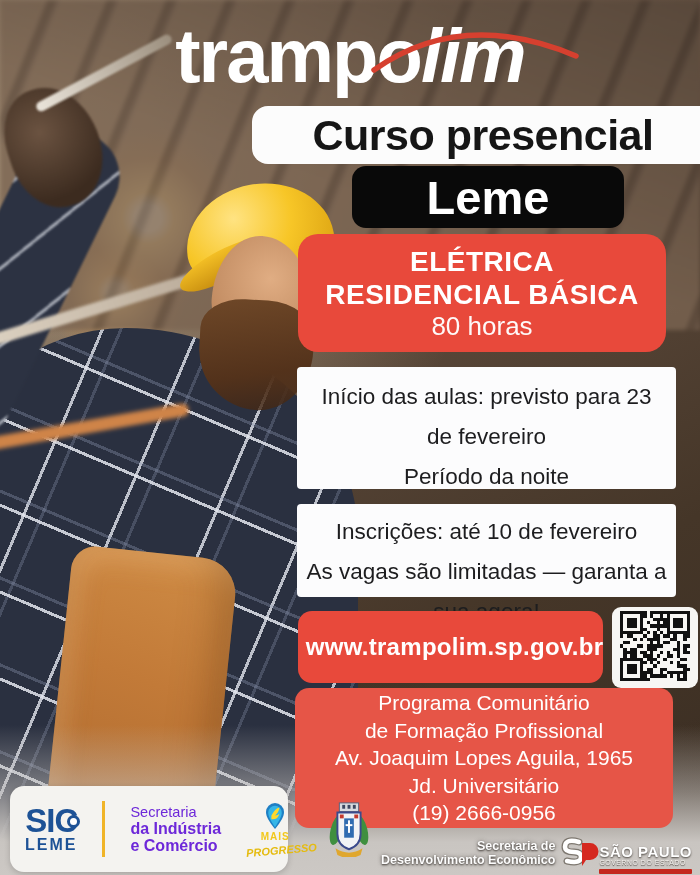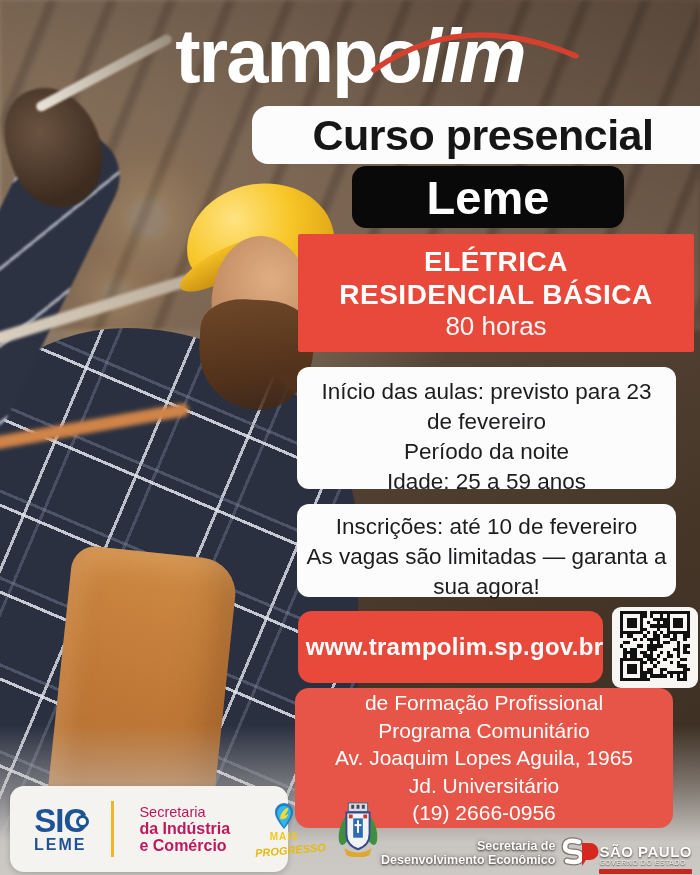--- a/index.html
+++ b/index.html
@@ -63,48 +63,48 @@
 
   
   .band-white{left:252px;top:106px;width:462px;height:58px;background:#fcfcfc;border-radius:16px;
     display:flex;align-items:center;justify-content:center;
     font-size:43px;font-weight:bold;color:#161616;letter-spacing:-.5px;}
   .band-black{left:352px;top:166px;width:272px;height:62px;background:#090909;border-radius:14px;
     display:flex;align-items:center;justify-content:center;
     font-size:47px;font-weight:bold;color:#fff;}
 
   
-  .card-red-title{left:298px;top:234px;width:396px;height:118px;background:var(--accent,#e8493b);
-    border-radius:2px;display:flex;flex-direction:column;align-items:center;justify-content:center;
+  .card-red-title{left:298px;top:234px;width:368px;height:118px;background:var(--accent,#e8493b);
+    border-radius:20px;display:flex;flex-direction:column;align-items:center;justify-content:center;
     color:#fff;text-align:center;}
   .card-red-title .t1,.card-red-title .t2{font-size:28px;font-weight:bold;letter-spacing:.5px;line-height:33px;}
   .card-red-title .t3{font-size:26px;line-height:31px;opacity:.97;}
-  .card-white{background:#fcfcfd;border-radius:12px;color:#1d1d1f;text-align:center;
-    font-size:22.5px;line-height:30px;}
+  .card-white{background:#fcfcfd;border-radius:4px;color:#1d1d1f;text-align:center;
+    font-size:22.5px;line-height:40px;}
   .card-white-a{left:297px;top:367px;width:379px;height:122px;padding:10px 10px;}
   .card-white-b{left:297px;top:504px;width:379px;height:93px;padding:8px 9px;}
   .bar-url{left:298px;top:611px;width:305px;height:72px;background:var(--accent,#e8493b);border-radius:14px;
     display:flex;align-items:center;justify-content:center;
     color:#ffffff;font-size:24px;font-weight:bold;letter-spacing:.3px;padding-left:8px;}
   .qr-panel{left:612px;top:607px;width:86px;height:81px;background:#f7f6f3;border-radius:9px;
     display:flex;align-items:center;justify-content:center;}
   .card-red-contact{left:295px;top:688px;width:378px;height:140px;background:#e65547;border-radius:14px;
     display:flex;flex-direction:column;align-items:center;justify-content:center;
     color:#fff;font-size:21px;line-height:27.5px;text-align:center;}
 
   
   .footer-left{left:10px;top:786px;width:278px;height:86px;background:#f4f3f0;border-radius:14px;
-    display:flex;align-items:center;padding:4px 24px;gap:25px;box-shadow:0 2px 6px rgba(0,0,0,.18);}
+    display:flex;align-items:center;padding:4px 15px;gap:25px;box-shadow:0 2px 6px rgba(0,0,0,.18);}
   .sic-block{text-align:center;color:#1d5296;position:relative;flex:0 0 auto;}
   .sic-acronym{font-size:33px;font-weight:bold;letter-spacing:-1px;line-height:30px;}
   .sic-emblem{position:absolute;right:-3px;top:9px;width:13px;height:13px;border:3px solid #1d5296;
     border-radius:50%;background:#fff;}
   .sic-city{font-size:16px;font-weight:bold;letter-spacing:2px;line-height:17px;}
   .sic-divider{width:3px;height:56px;background:#f0b428;flex:0 0 auto;}
-  .dept{color:#be185d;flex:0 0 auto;}
+  .dept{color:#6d28d9;flex:0 0 auto;}
   .dept .d1{font-size:14.5px;line-height:15px;}
   .dept .d2,.dept .d3{font-size:16px;font-weight:bold;line-height:17px;}
   .mais-block{text-align:center;width:58px;flex:0 0 auto;line-height:10px;}
   .mais-word{color:#f2c81c;font-weight:bold;font-size:10px;letter-spacing:1px;line-height:14px;}
   .prog-word{color:#e5bb10;font-style:italic;font-weight:bold;font-size:11px;line-height:12px;
     display:inline-block;transform:rotate(-5deg);}
   .crest{flex:0 0 auto;}
 
   
   .footer-right{right:8px;top:832px;display:flex;align-items:center;}
@@ -411,22 +411,22 @@
           <rect x="6" y="20" width="1" height="1" fill="#111"></rect>
           <rect x="7" y="20" width="1" height="1" fill="#111"></rect>
           <rect x="8" y="20" width="1" height="1" fill="#111"></rect>
           <rect x="17" y="20" width="1" height="1" fill="#111"></rect>
           <rect x="18" y="20" width="1" height="1" fill="#111"></rect>
           <rect x="19" y="20" width="1" height="1" fill="#111"></rect>
         </svg></div>
   </div>
 
   <div class="abs card-red-contact">
+    <div>Programa Comunitário</div>
     <div>de Formação Profissional</div>
-    <div>Programa Comunitário</div>
     <div>Av. Joaquim Lopes Aguila, 1965</div>
     <div>Jd. Universitário</div>
     <div>(19) 2666-0956</div>
   </div>
 
   <div class="abs footer-left">
     <div class="sic-block">
       <div class="sic-acronym">SIC</div>
       <span class="sic-emblem"></span>
       <div class="sic-city">LEME</div>

